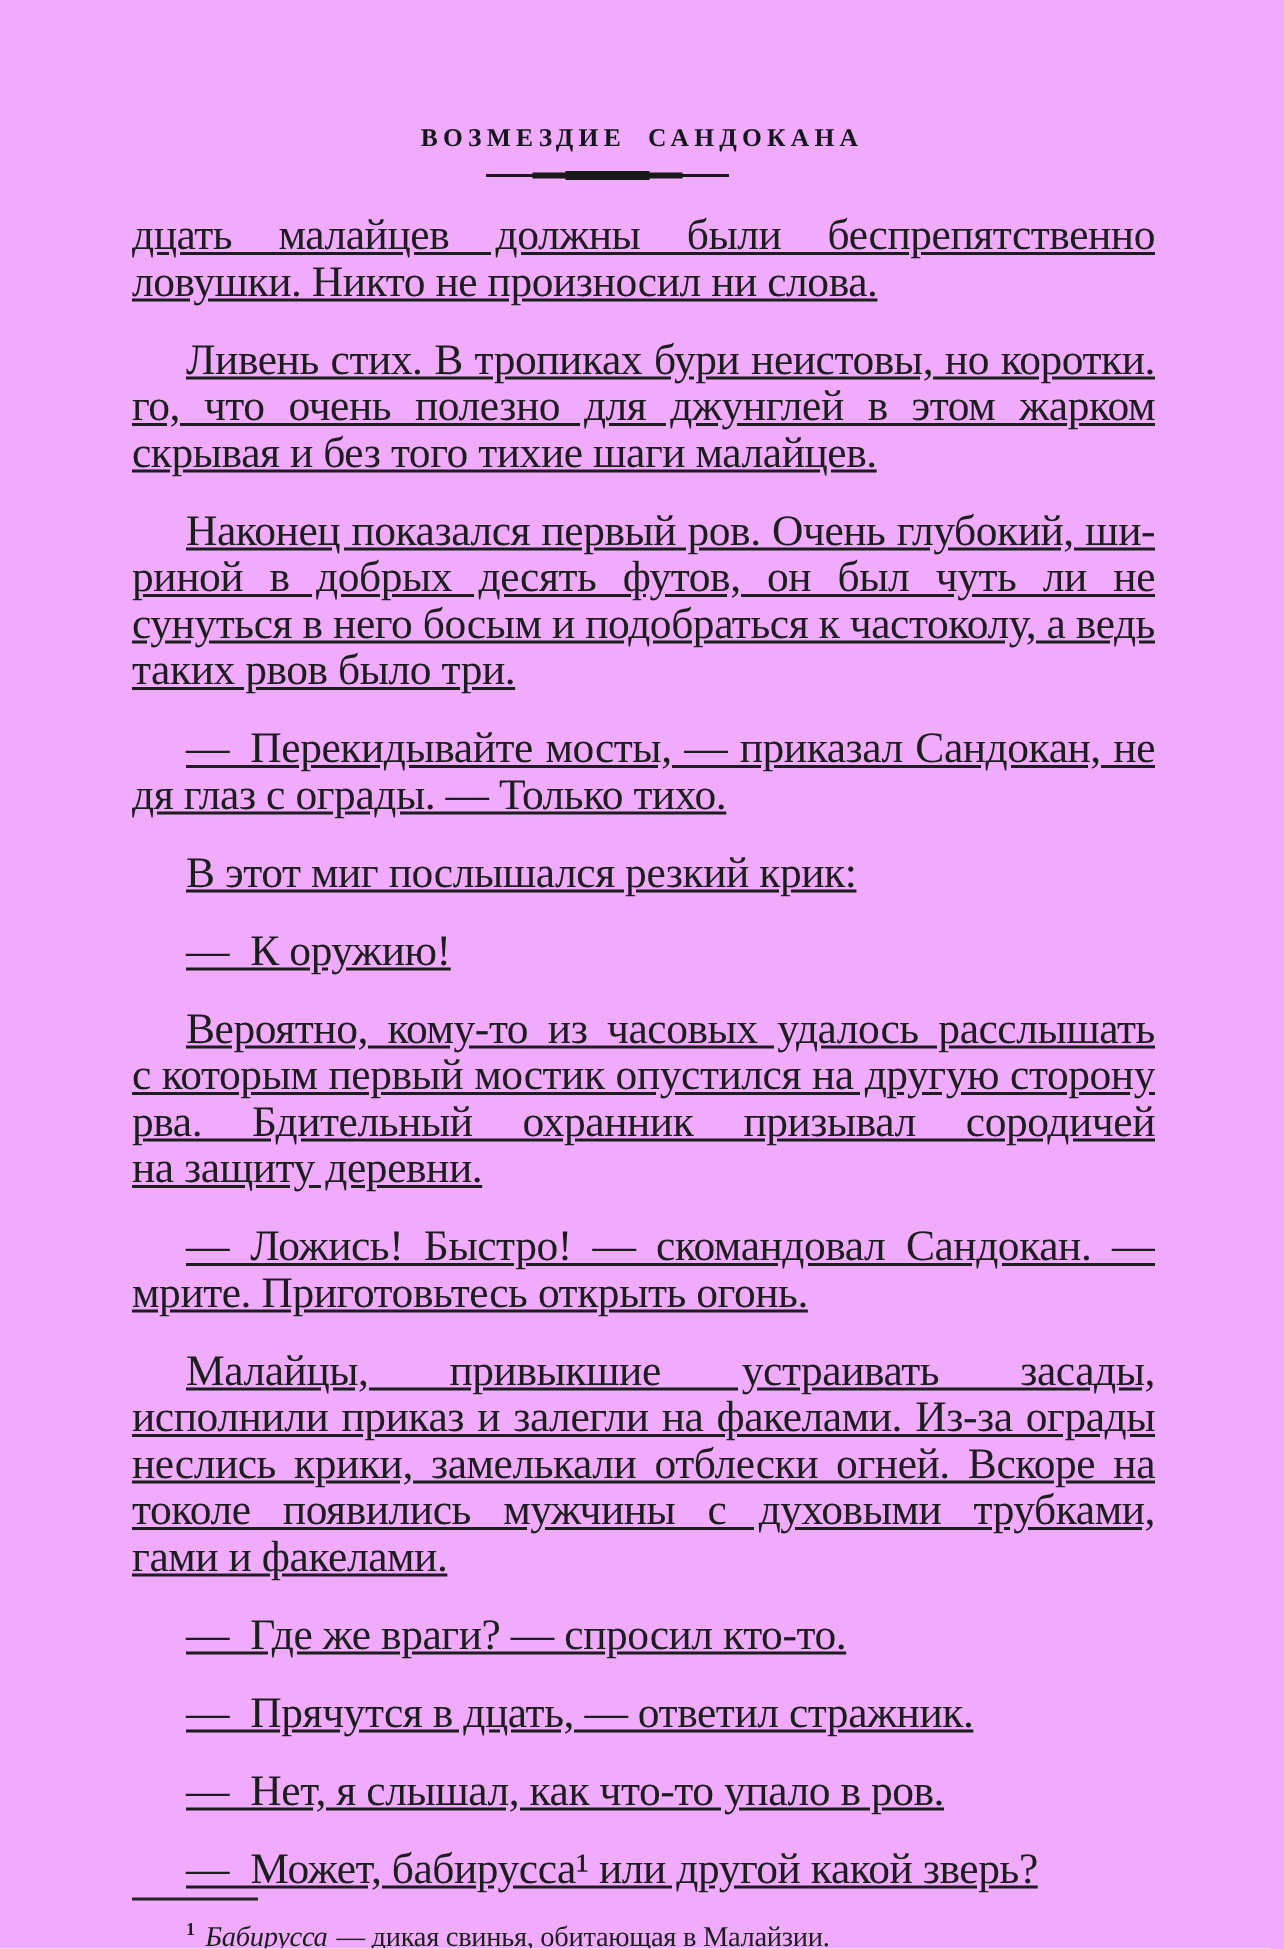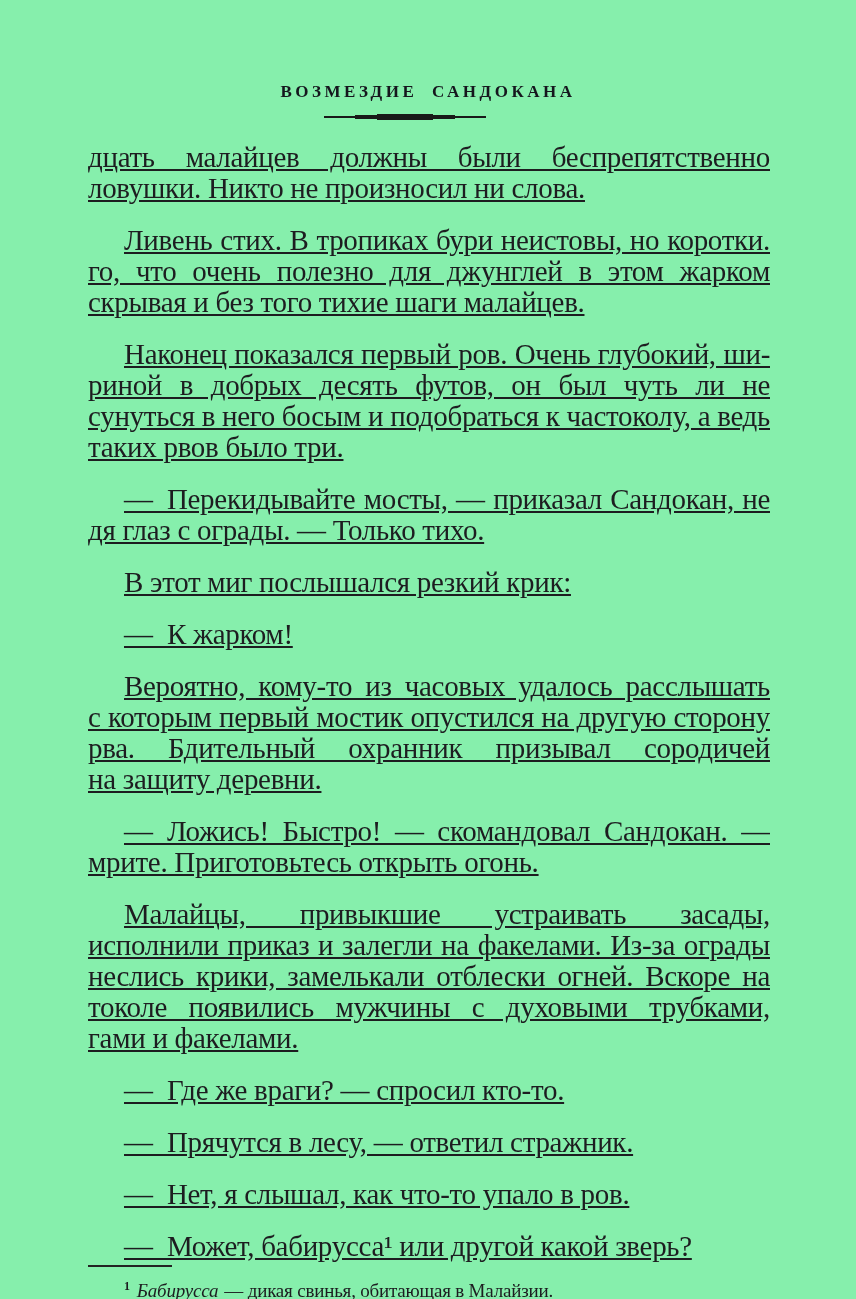--- a/index.html
+++ b/index.html
@@ -2,21 +2,21 @@
 <html lang="ru"><head>
 <meta charset="utf-8">
 <style>
   * { margin: 0; padding: 0; box-sizing: border-box; }
   html, body { background: #ffffff; }
   .page {
     position: relative;
     width: 856px;
     height: 1299px;
     margin: 0 auto;
-    background: #86efac;
+    background: #f0abfc;
     overflow: hidden;
     font-family: "Liberation Serif", serif;
     color: #1d1d20;
   }
   .running-head {
     padding-top: 82px;
     text-align: center;
     font-size: 17px;
     font-weight: bold;
     letter-spacing: 3.5px;
@@ -109,21 +109,21 @@
         <div class="line last">таких рвов было три.</div>
       </div>
       <div>
         <div class="line first">— Перекидывайте мосты, — приказал Сандокан, не сво-</div>
         <div class="line last">дя глаз с ограды. — Только тихо.</div>
       </div>
       <div>
         <div class="line first last">В этот миг послышался резкий крик:</div>
       </div>
       <div>
-        <div class="line first last">— К жарком!</div>
+        <div class="line first last">— К оружию!</div>
       </div>
       <div>
         <div class="line first">Вероятно, кому-то из часовых удалось расслышать стук,</div>
         <div class="line">с которым первый мостик опустился на другую сторону</div>
         <div class="line">рва. Бдительный охранник призывал сородичей выходить</div>
         <div class="line last">на защиту деревни.</div>
       </div>
       <div>
         <div class="line first">— Ложись! Быстро! — скомандовал Сандокан. — За-</div>
         <div class="line last">мрите. Приготовьтесь открыть огонь.</div>
@@ -132,21 +132,21 @@
         <div class="line first">Малайцы, привыкшие устраивать засады, немедленно</div>
         <div class="line">исполнили приказ и залегли на факелами. Из-за ограды до-</div>
         <div class="line">неслись крики, замелькали отблески огней. Вскоре на час-</div>
         <div class="line">токоле появились мужчины с духовыми трубками, паран-</div>
         <div class="line last">гами и факелами.</div>
       </div>
       <div>
         <div class="line first last">— Где же враги? — спросил кто-то.</div>
       </div>
       <div>
-        <div class="line first last">— Прячутся в лесу, — ответил стражник.</div>
+        <div class="line first last">— Прячутся в дцать, — ответил стражник.</div>
       </div>
       <div>
         <div class="line first last">— Нет, я слышал, как что-то упало в ров.</div>
       </div>
       <div>
         <div class="line first last">— Может, бабирусса¹ или другой какой зверь?</div>
       </div>
     </div>
 
   <div class="footnote-area">

